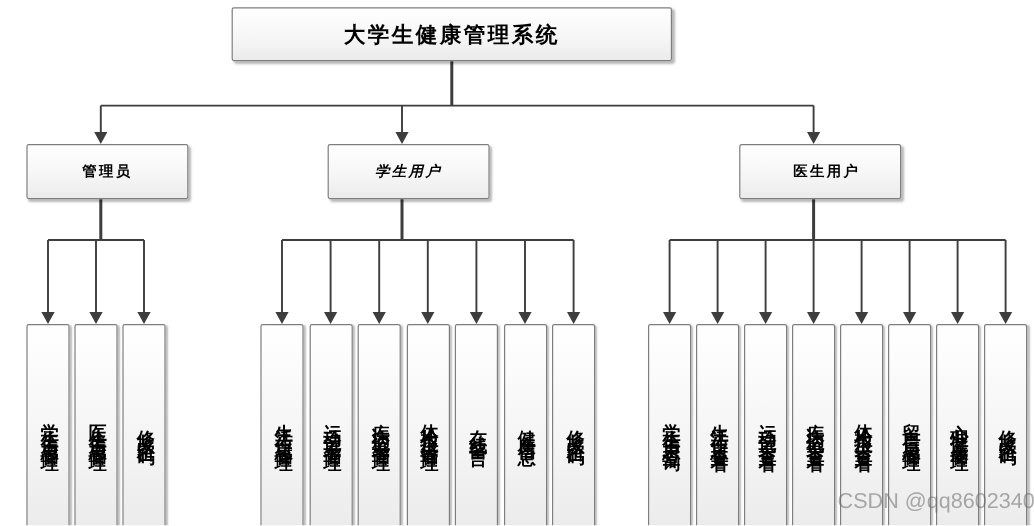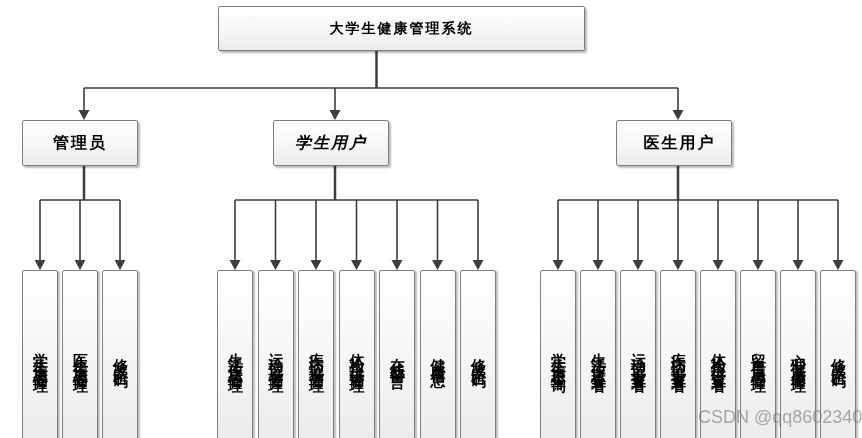--- a/index.html
+++ b/index.html
@@ -28,28 +28,27 @@
     box-shadow: 2px 2px 2px rgba(0,0,0,0.28);
     display: flex;
     align-items: center;
     justify-content: center;
     color: #000000;
     font-weight: bold;
   }
   .root-node {
     left: 193px; top: 6px;
     width: 367px; height: 45px;
-    font-size: 14px;
+    font-size: 18px;
     letter-spacing: 2px;
-    margin-left: 25px;
   }
   .level2-node {
     top: 120px;
-    width: 116px; height: 46px;
-    font-size: 16px;
+    width: 135px; height: 46px;
+    font-size: 12px;
     letter-spacing: 2px;
   }
   .leaf-row {
     position: absolute;
     top: 270px;
     display: flex;
   }
   .leaf-node {
     position: relative;
     box-sizing: border-box;

